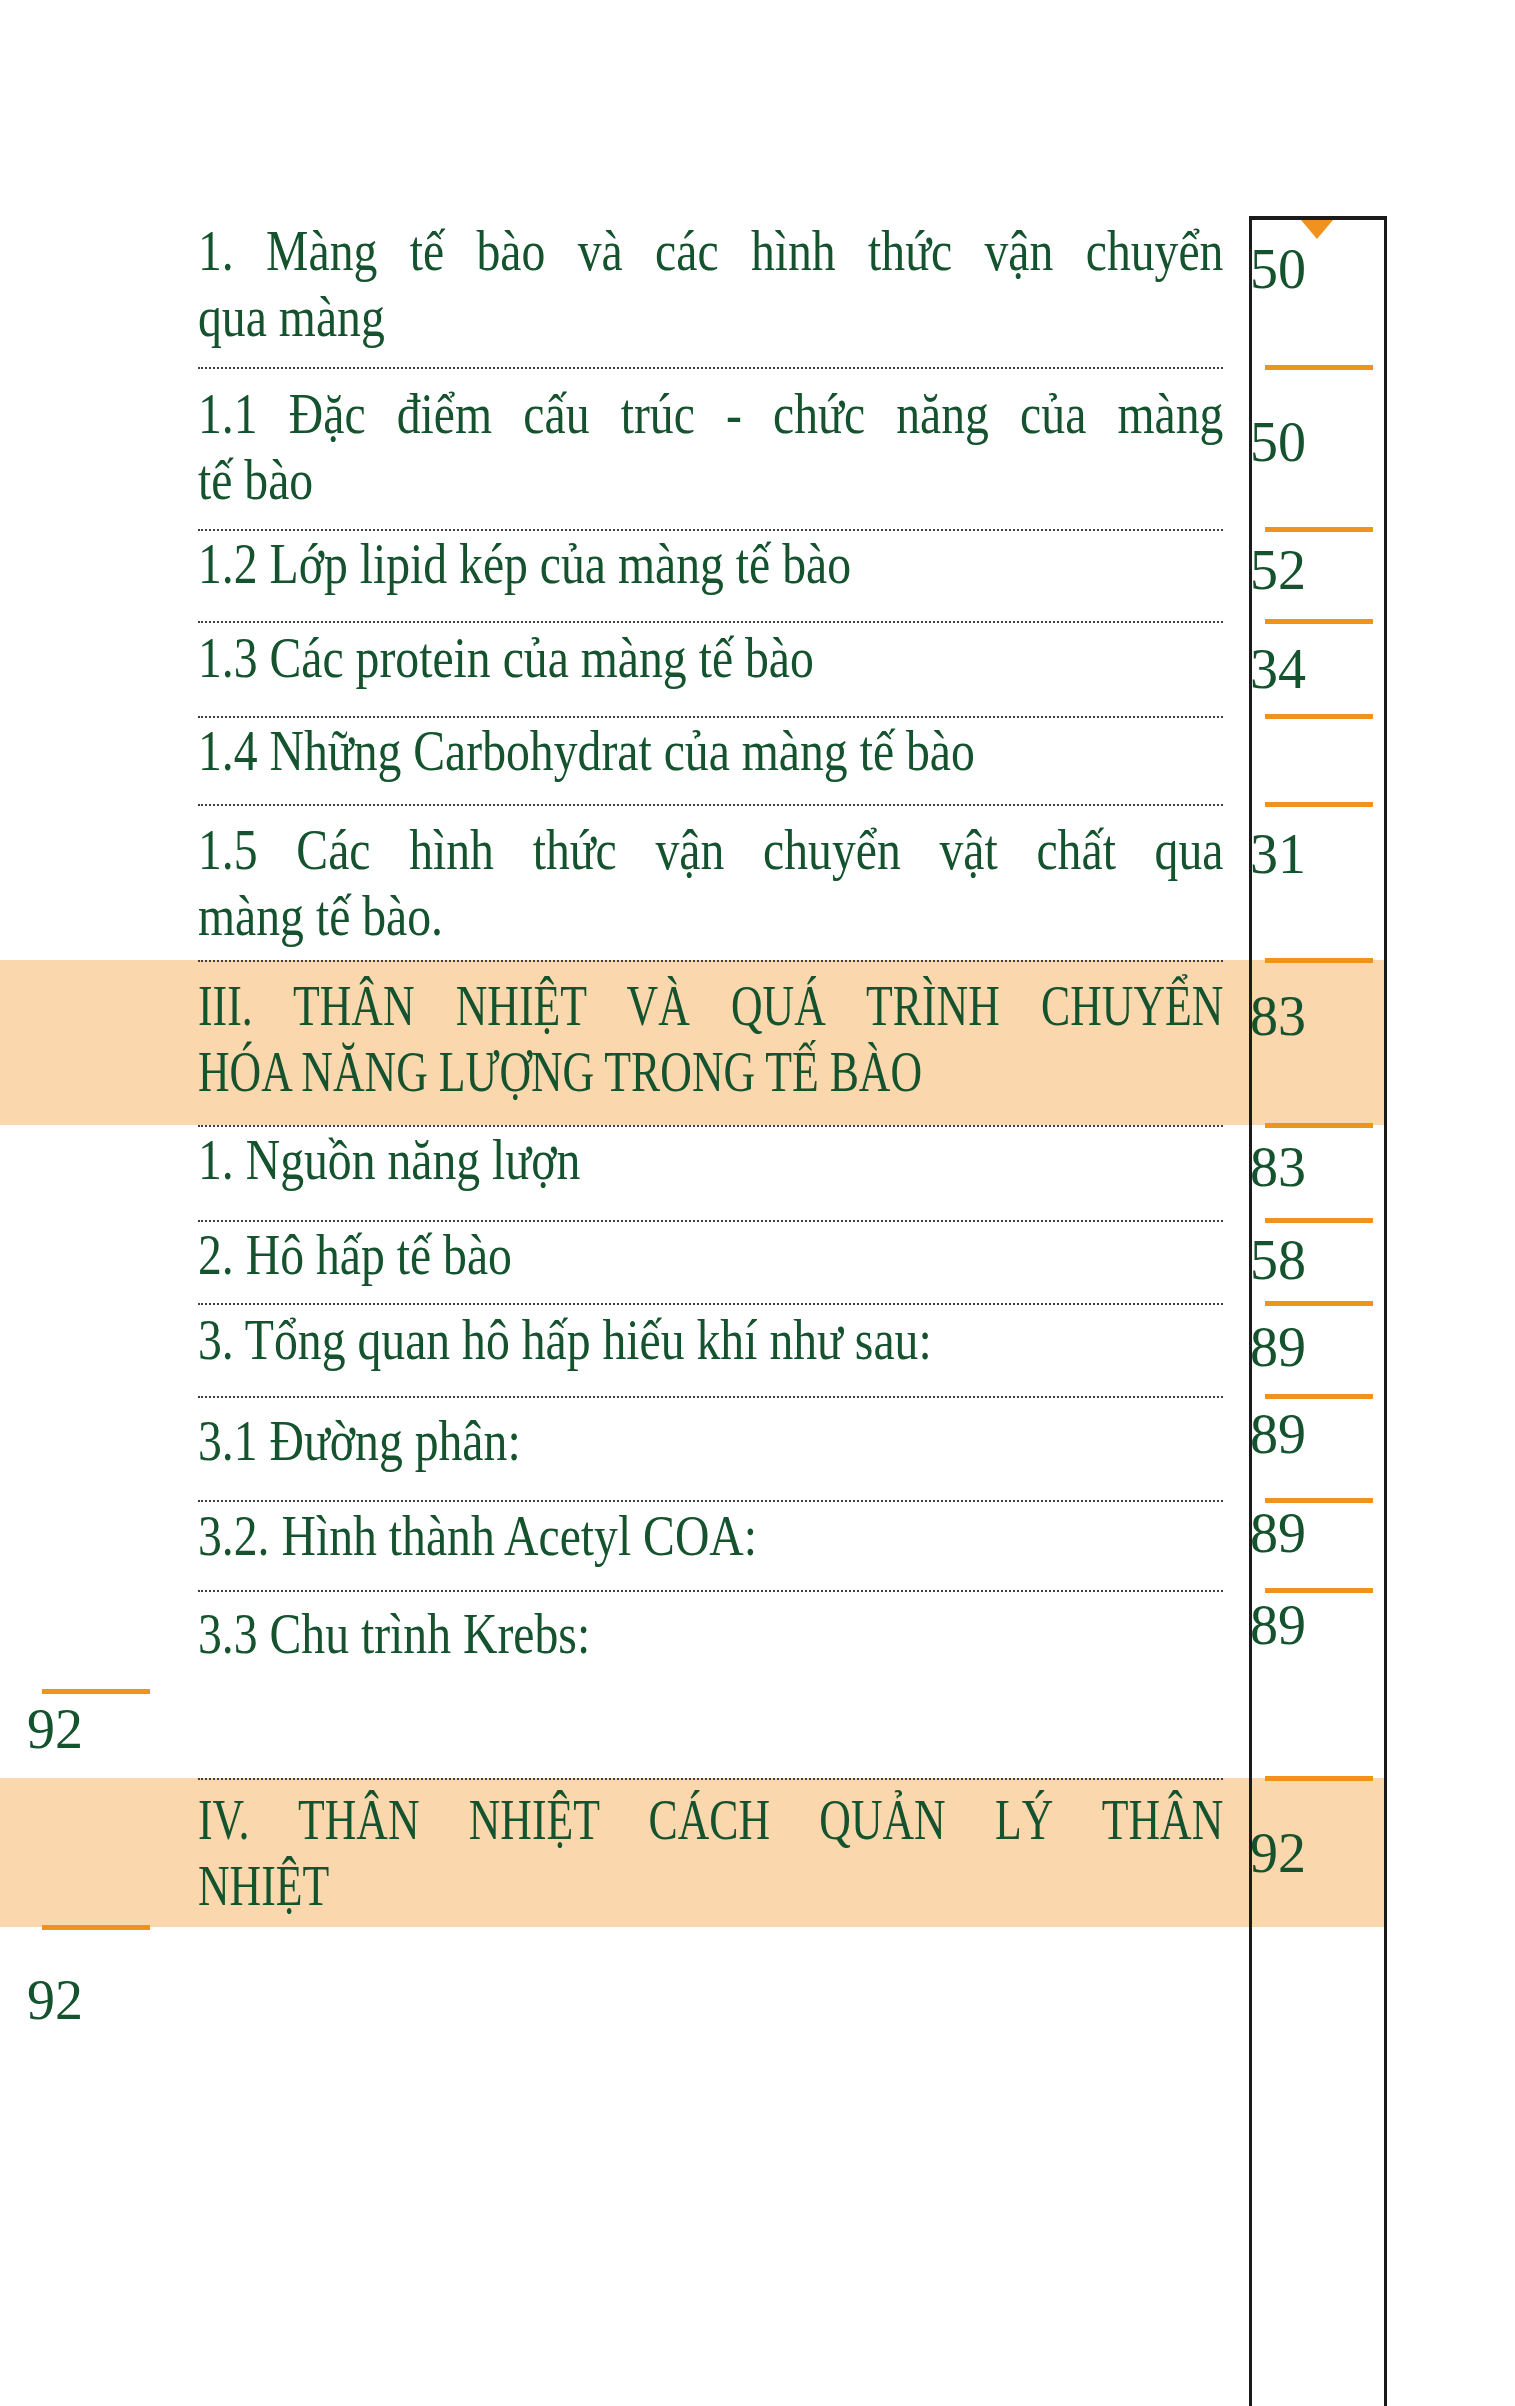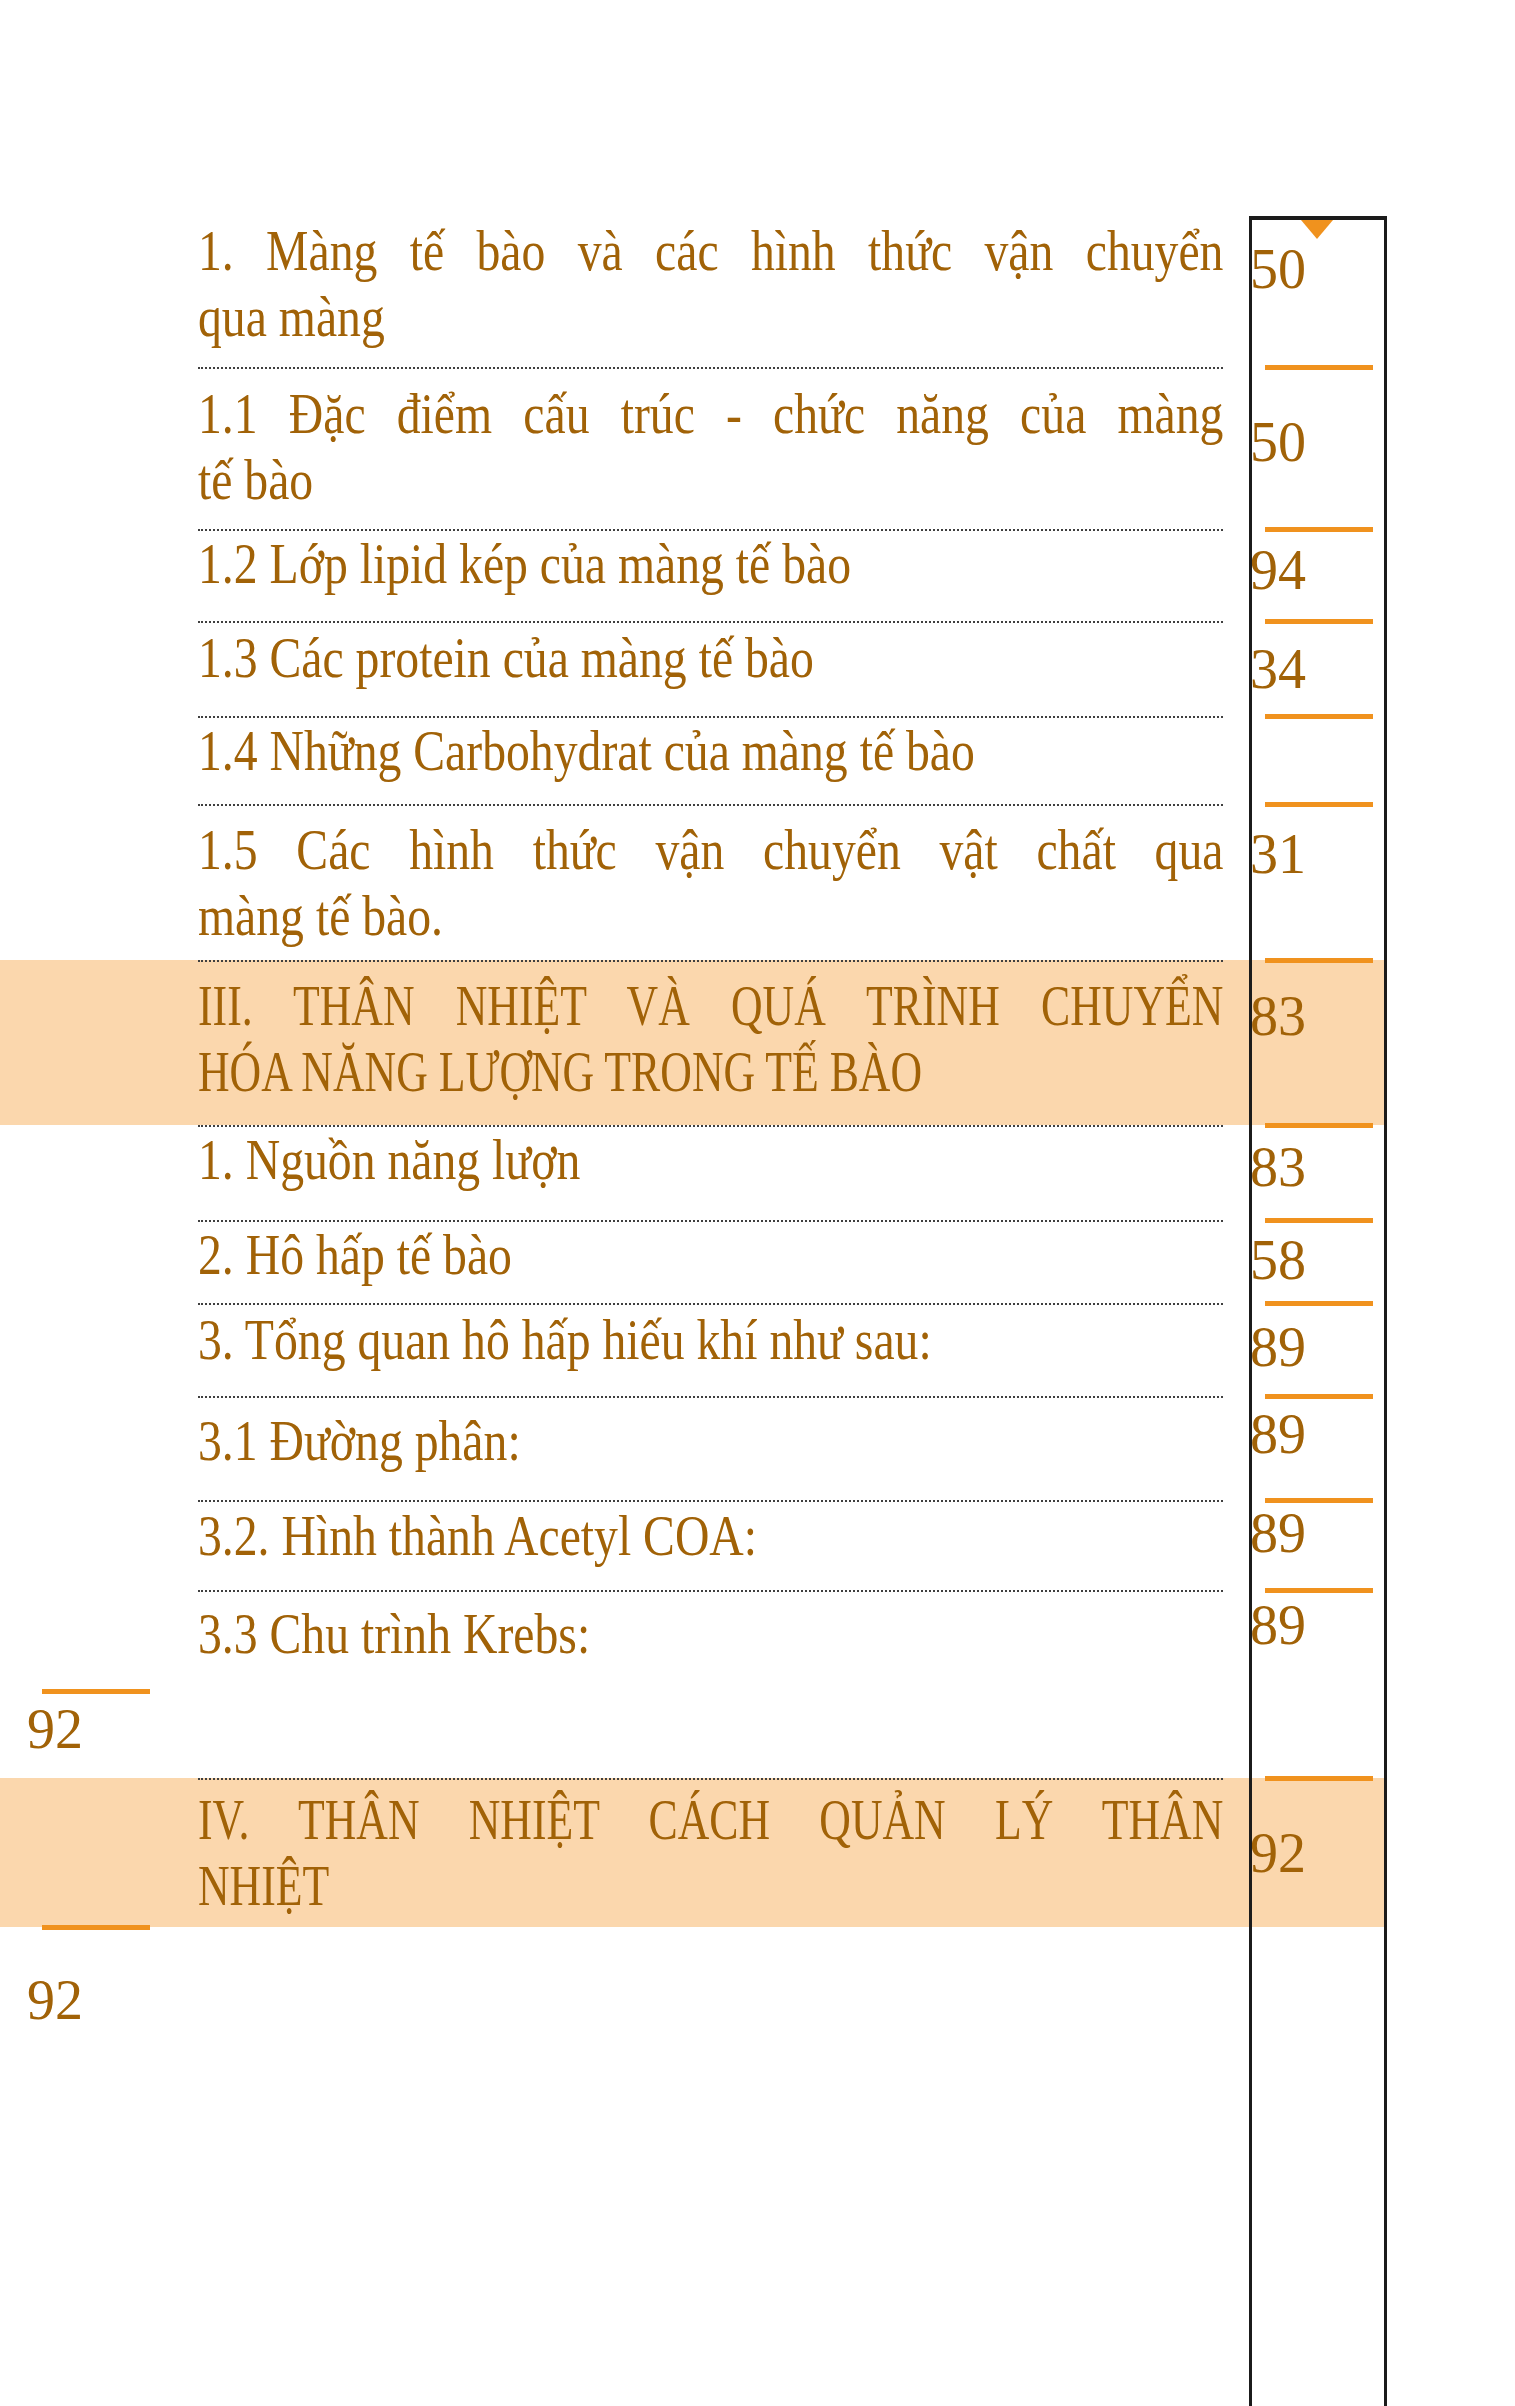--- a/index.html
+++ b/index.html
@@ -2,21 +2,21 @@
 <html><head>
 <meta charset="utf-8">
 <style>
   html,body{margin:0;padding:0;background:#ffffff;}
   .page{
     position:relative;
     width:1516px;height:2406px;
     background:#ffffff;
     overflow:hidden;
     font-family:"Liberation Serif","DejaVu Serif",serif;
-    color:#a16207;
+    color:#14532d;
   }
   
   .toc{position:absolute;left:0;top:0;width:1516px;}
   .row{position:relative;display:flex;align-items:flex-start;box-sizing:border-box;}
   .row.sec::before{
     content:"";position:absolute;left:0;top:0;bottom:0;width:1386px;
     background:#fbd7ad;z-index:0;
   }
   .t{
     position:relative;z-index:1;box-sizing:border-box;
@@ -104,21 +104,21 @@
 
     <div class="row r2">
       <div class="t">
         <div class="tin">
           <span class="line">1.2 Lớp lipid kép của màng tế bào</span>
         </div>
       </div>
       <div class="sp"></div>
       <div class="n">
         <div class="dash"></div>
-        <span>94</span>
+        <span>52</span>
       </div>
     </div>
 
     <div class="row r3">
       <div class="t">
         <div class="tin">
           <span class="line">1.3 Các protein của màng tế bào</span>
         </div>
       </div>
       <div class="sp"></div>

